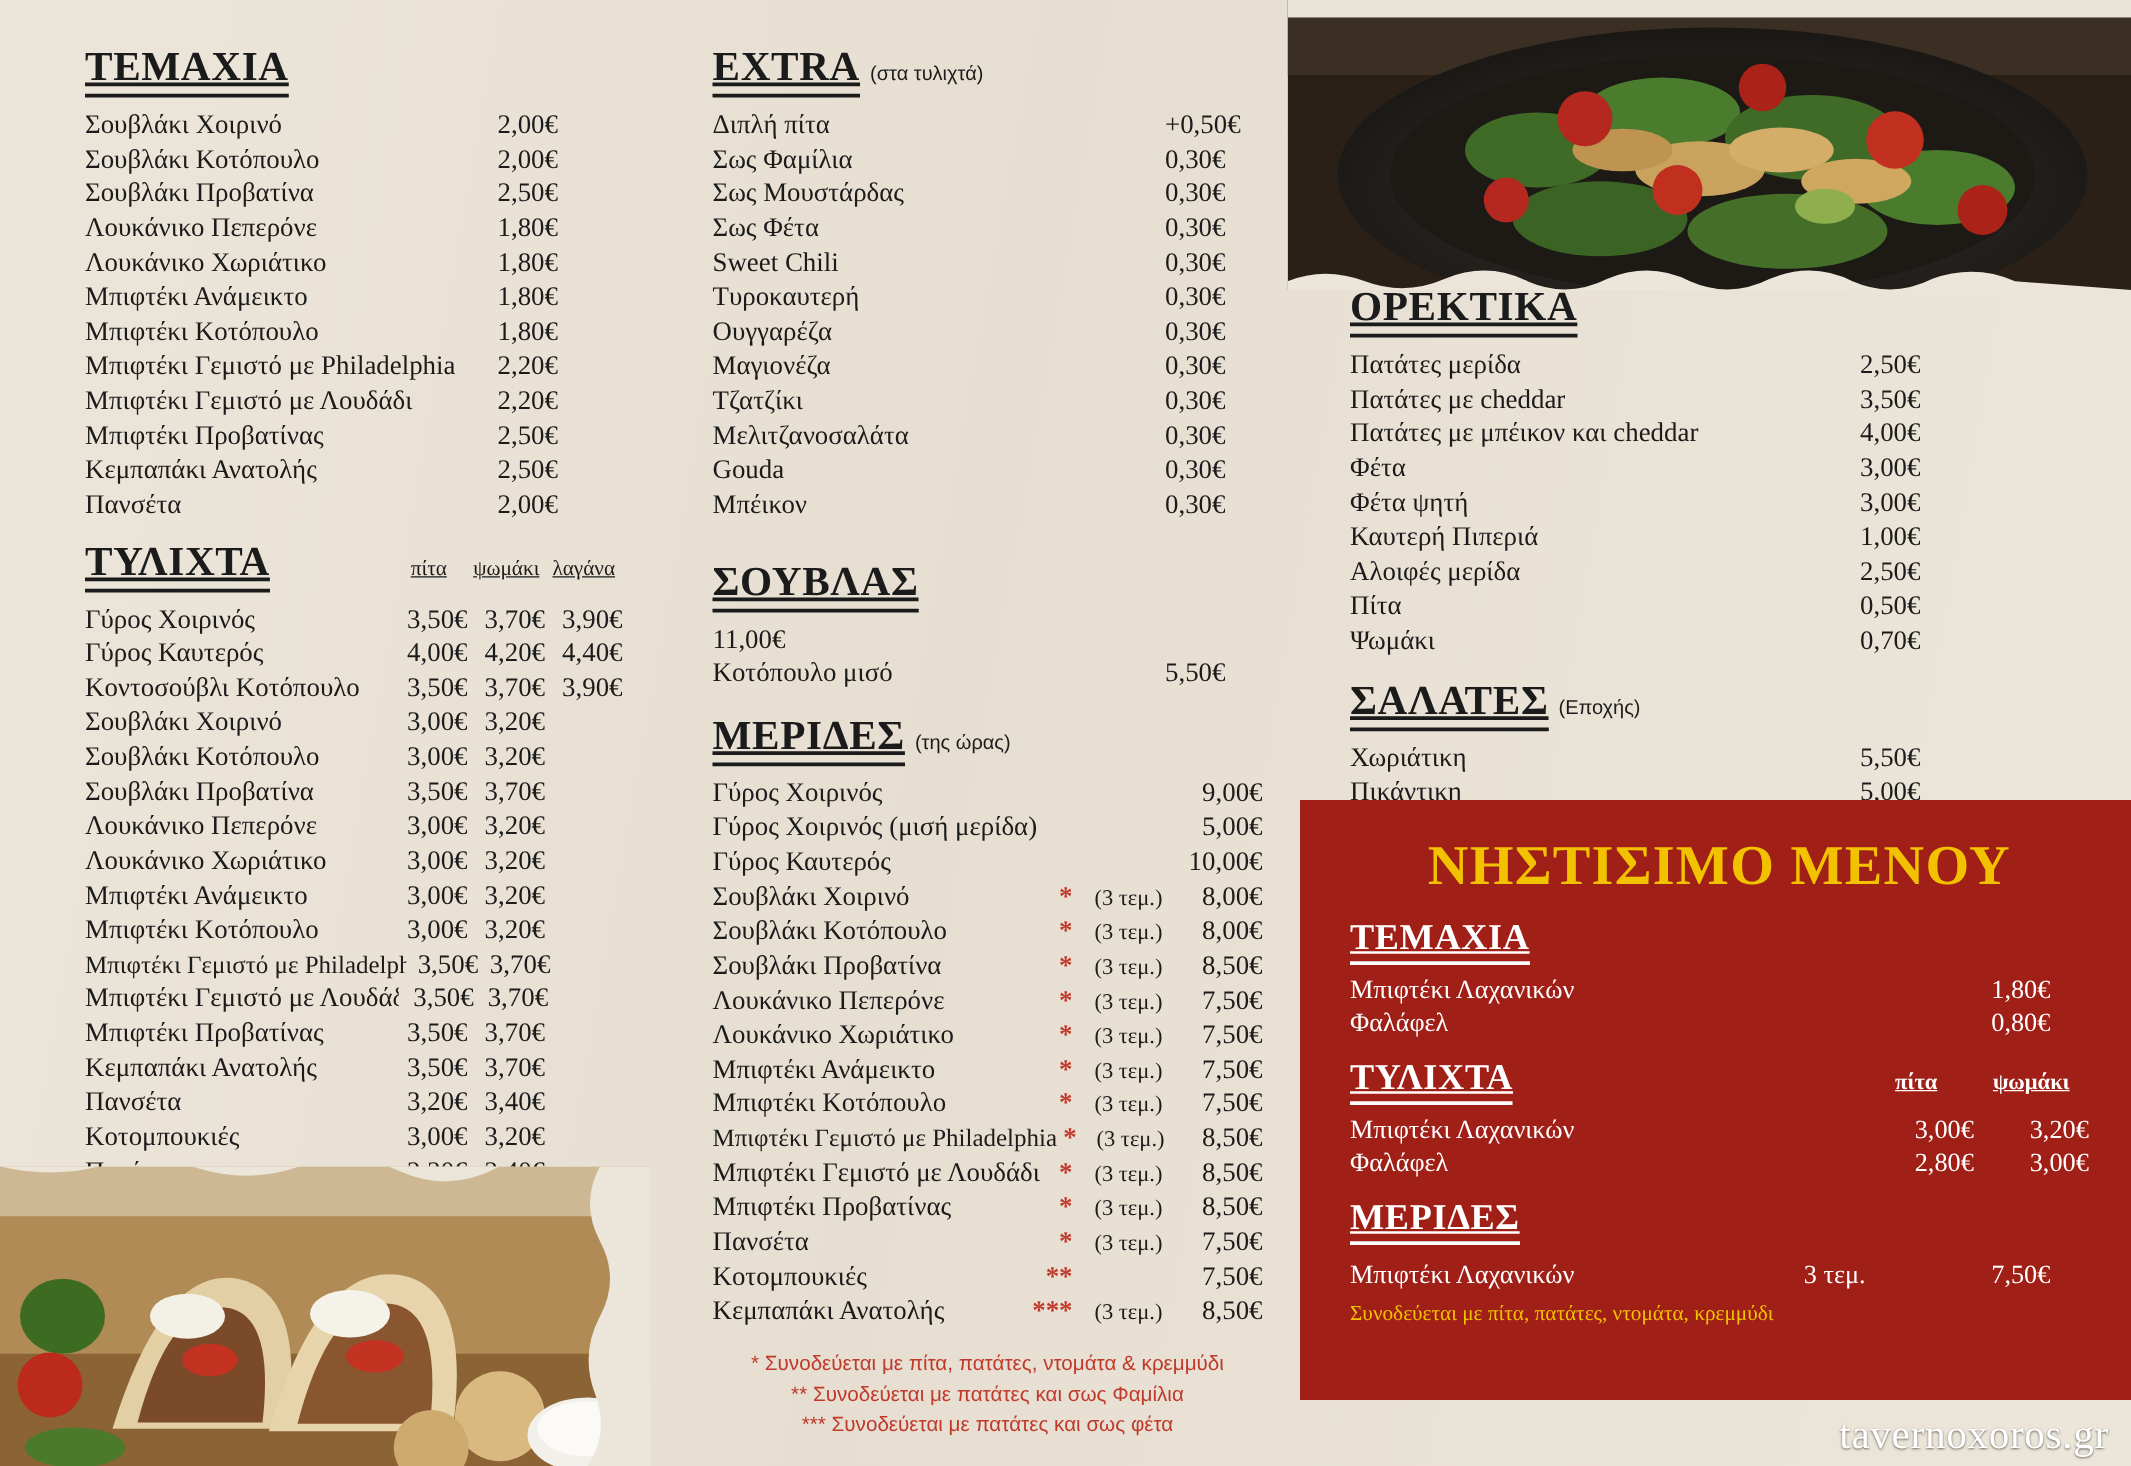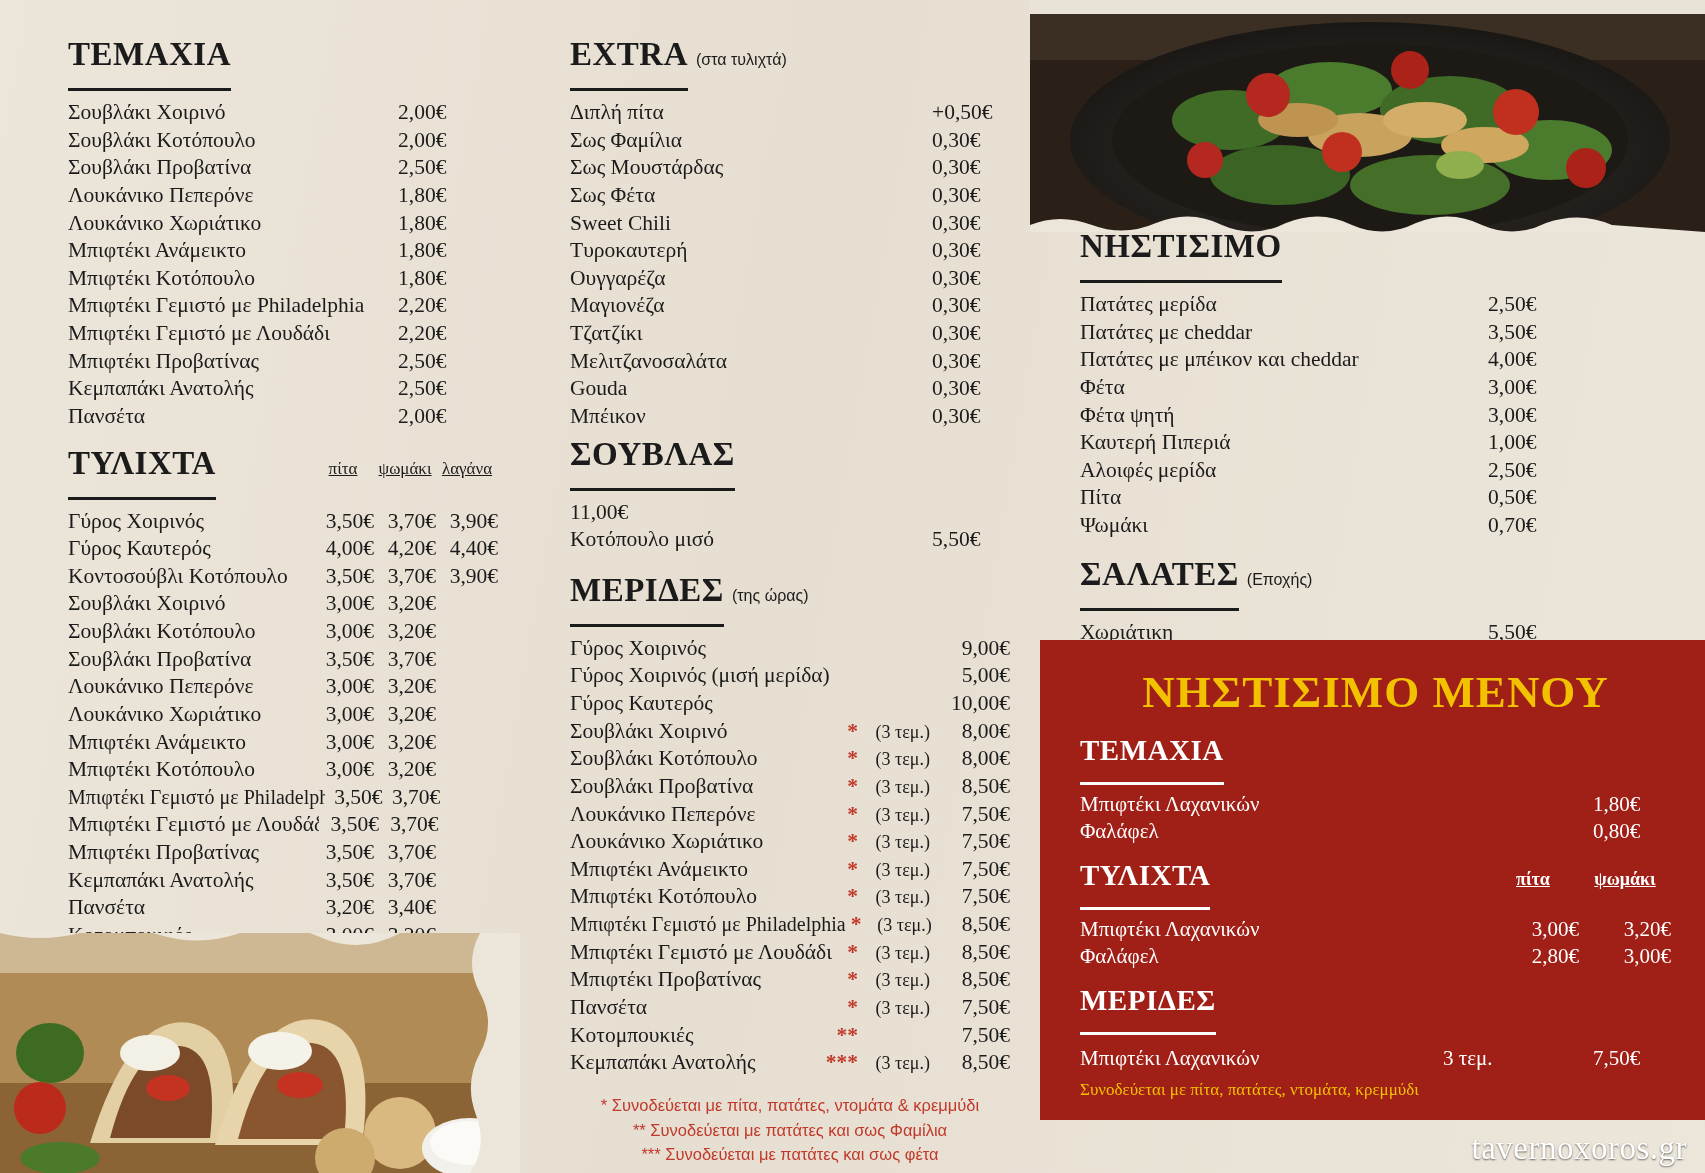--- a/index.html
+++ b/index.html
@@ -21,22 +21,23 @@
   }
 
   
   .sect-title {
     font-family: "Liberation Serif", serif;
     font-weight: bold;
     font-size: 33px;
     letter-spacing: .5px;
     border-bottom: 3px solid #1b1b1b;
     display: inline-block;
-    padding-bottom: 15px;
+    padding-bottom: 2px;
     margin: 0 0 8px 0;
+    text-decoration: underline;
   }
   .sect-head {
     display: flex;
     align-items: baseline;
     gap: 8px;
   }
   .row {
     display: flex;
     align-items: baseline;
     font-size: 21.5px;
@@ -429,21 +430,21 @@
       <div class="row">
           <span class="name">Gouda</span>
           <span class="price">0,30€</span>
         </div>
       <div class="row">
           <span class="name">Μπέικον</span>
           <span class="price">0,30€</span>
         </div>
     </div>
 
-    <div class="sect-head" style="margin-top:5px">
+    <div class="sect-head" style="margin-top:30px">
       <span class="sect-title">ΣΟΥΒΛΑΣ</span>
     </div>
     <div>
       <div class="row">
           <span class="price">11,00€</span>
         </div>
       <div class="row">
           <span class="name">Κοτόπουλο μισό</span>
           <span class="price">5,50€</span>
         </div>
@@ -554,21 +555,21 @@
 
     <div class="footnotes">
       <div>*  Συνοδεύεται με πίτα, πατάτες, ντομάτα &amp; κρεμμύδι</div>
       <div>**  Συνοδεύεται με πατάτες και σως Φαμίλια</div>
       <div>***  Συνοδεύεται με πατάτες και σως φέτα</div>
     </div>
   </div>
 
   <div class="col3">
     <div class="sect-head">
-      <span class="sect-title">ΝΗΣΤΙΣΙΜΟ</span>
+      <span class="sect-title">ΟΡΕΚΤΙΚΑ</span>
     </div>
     <div>
       <div class="row">
           <span class="name">Πατάτες μερίδα</span>
           <span class="price">2,50€</span>
         </div>
       <div class="row">
           <span class="name">Πατάτες με cheddar</span>
           <span class="price">3,50€</span>
         </div>

